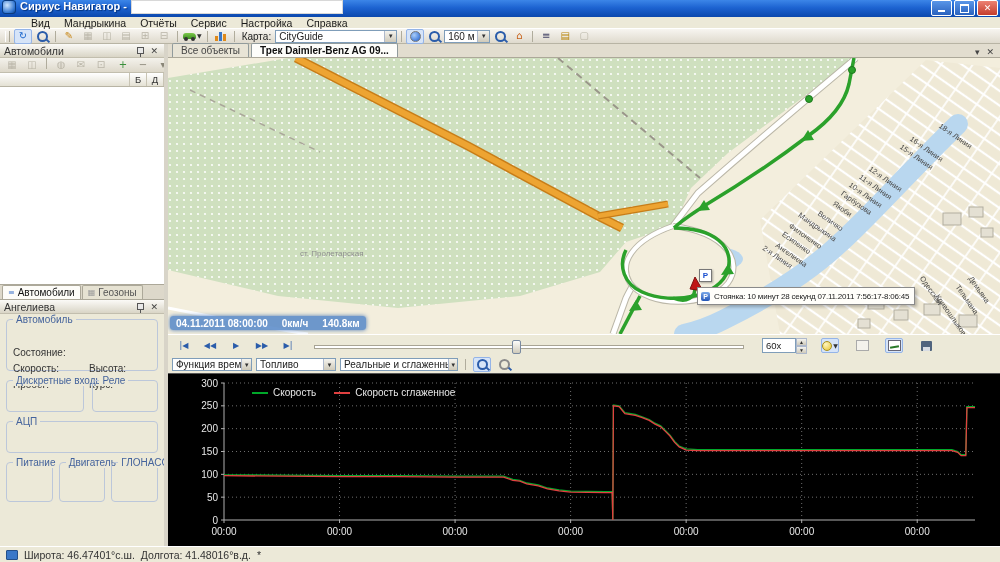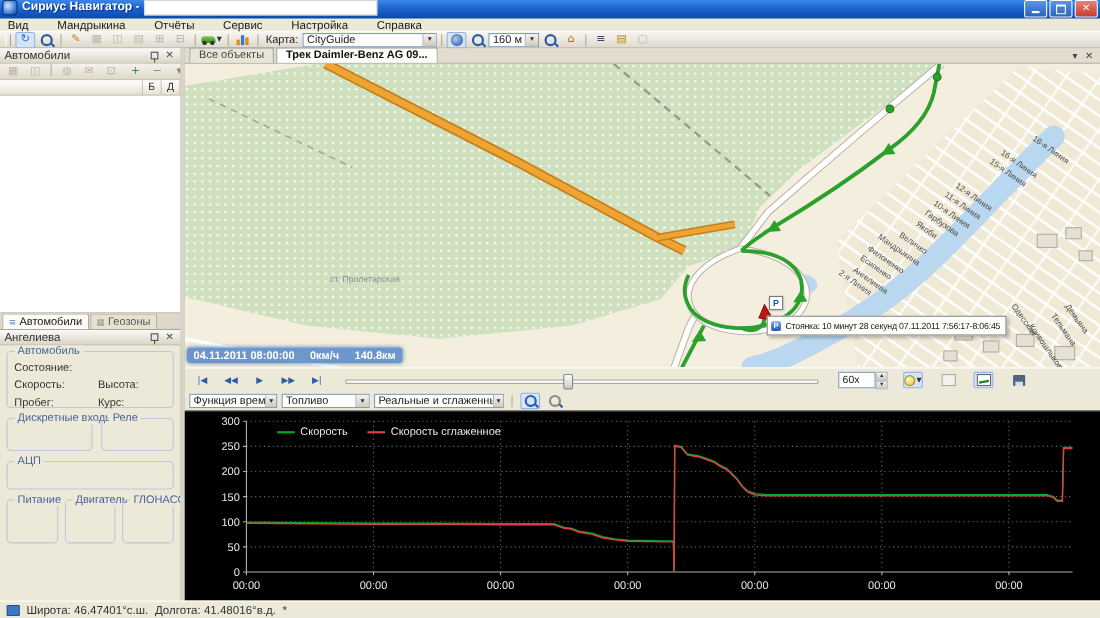--- a/index.html
+++ b/index.html
@@ -13,21 +13,21 @@
   .wtitle{color:#fff;font-weight:bold;font-size:11px;text-shadow:1px 1px 1px #00317e;white-space:nowrap}
   .redact{width:210px;height:12px;background:#fff;border:1px solid #d8d8d8}
   .wbtns{margin-left:auto;display:flex;gap:2px}
   .wbtn{width:19px;height:14px;border:1px solid #fff;border-radius:2px;display:flex;align-items:center;justify-content:center;
     background:linear-gradient(#5a96e8,#2a62be);color:#fff;font-size:9px;font-family:"DejaVu Sans",sans-serif}
   .wbtn.close{background:linear-gradient(#ec8173,#c43c2c)}
   .wbtn .minbar{width:7px;height:2px;background:#fff;margin-top:6px}
   .wbtn .maxbox{width:7px;height:6px;border:1px solid #fff;border-top-width:2px}
   
   .menubar{left:0;top:17px;width:1000px;height:12px;background:#ece9d8;border-bottom:1px solid #fff;
-    display:flex;align-items:center;gap:12px;padding-left:0;box-sizing:border-box}
+    display:flex;align-items:center;gap:0;padding-left:24px;box-sizing:border-box}
   .menuitem{font-size:10.5px;padding:0 7px;color:#1a1a1a}
   .toolbar{left:0;top:29px;width:1000px;height:15px;background:linear-gradient(#f7f5f0,#dfdacd);
     border-bottom:1px solid #b8b4a4;display:flex;align-items:center;gap:1px;padding-left:2px;box-sizing:border-box}
   .grip{width:3px;height:11px;border-left:1px solid #fff;border-right:1px solid #a8a494;margin:0 3px}
   .tsep{width:1px;height:11px;background:#b0ac9c;margin:0 3px}
   .tbtn{height:13px;min-width:16px;display:inline-flex;align-items:center;justify-content:center;gap:1px;
     border:1px solid transparent;border-radius:2px;font-family:"DejaVu Sans",sans-serif;font-size:10px;line-height:1}
   .tbtn.boxed{border-color:#94b4e8;background:#d6e4f8}
   .tbtn.disabled{color:#b8b4a6}
   .tbtn .dd{font-size:6px;color:#333}
@@ -68,21 +68,21 @@
   .colcell{border-right:1px solid #c8c4b4;display:flex;align-items:center;justify-content:center}
   .colcell.main{flex:1}
   .colcell.s{width:16px}
   .vlist{height:197px;background:#fff;border-bottom:1px solid #aca899}
   .btabs{height:15px;display:flex;align-items:flex-end;gap:1px;background:#ddd8ca;padding:1px 2px 0;box-sizing:border-box;border-bottom:1px solid #aca899}
   .btab{display:flex;align-items:center;gap:3px;height:13px;padding:0 5px;font-size:10px;border:1px solid #aca899;border-bottom:none;
     border-radius:2px 2px 0 0;background:#e6e2d2;color:#555}
   .btab.active{background:#fdfcf8;color:#111}
   .titm{font-size:8px;color:#3a6fc8;font-family:"DejaVu Sans",sans-serif}
   .infobody{height:233px;padding:5px 3px 0;box-sizing:border-box;position:relative}
-  .grp{border:1px solid #bcc7da;border-radius:4px;position:relative;margin:0 3px 9px;padding:9px 6px 3px;box-sizing:border-box}
+  .grp{border:1px solid #bcc7da;border-radius:4px;position:relative;margin:0 3px 9px;padding:27px 6px 3px;box-sizing:border-box}
   .glabel{position:absolute;top:-6px;left:6px;background:#ece9d8;padding:0 3px;font-size:10px;color:#44639c;white-space:nowrap}
   .frow{display:flex;font-size:10px;color:#333;margin-bottom:5px}
   .frow .c2{margin-left:auto;width:62px}
   .grow{display:flex;margin:0 3px 9px;gap:8px}
   .grow .grp{margin:0;flex:1}
   .grow3{display:flex;margin:0 3px;gap:6px}
   .grow3 .grp{margin:0;flex:1;height:40px}
   
   .rtabs{left:168px;top:44px;width:832px;height:14px;background:#e2ddcf;border-bottom:1px solid #aca899;
     display:flex;align-items:flex-end;padding-left:4px;box-sizing:border-box}

